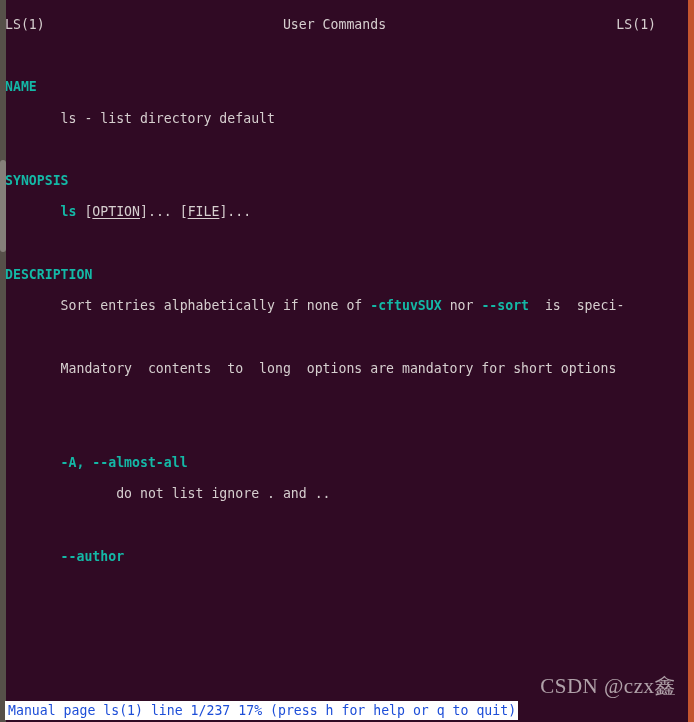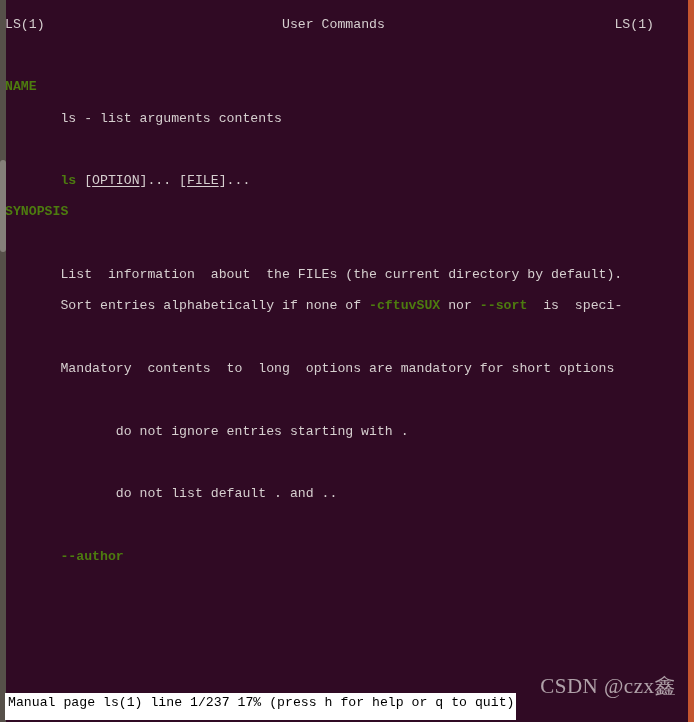--- a/index.html
+++ b/index.html
@@ -53,57 +53,56 @@
   }
 
   #pager {
     position: absolute;
     top: 0;
     left: 0;
     width: 694px;
     height: 722px;
     padding: 0;
     box-sizing: border-box;
-    font-family: Liberation Mono, monospace;
   }
 
   #man-body {
     position: absolute;
     top: 1px;
     left: 5px;
     width: 689px;
     font-size: 13.2px;
     line-height: 15.65px;
     color: #d6cfcf;
     white-space: pre;
     letter-spacing: 0px;
   }
   #man-body .l {
     display: block;
     height: 15.65px;
     white-space: pre;
   }
   b {
-    color: #4d7c0f;
+    color: #14b8a6;
     font-weight: bold;
   }
   u {
     text-decoration: underline;
     text-underline-offset: 2px;
   }
 
   
   #status-line {
     position: absolute;
     left: 5px;
     bottom: 2px;
-    height: 27px;
+    height: 19px;
     line-height: 19px;
     background: #ffffff;
-    color: #000000;
+    color: #1d4ed8;
     font-size: 13.2px;
     padding: 0 2px 0 3px;
     white-space: pre;
     z-index: 8;
   }
 
   
   #watermark {
     position: absolute;
     right: 18px;
@@ -126,33 +125,33 @@
   <div id="scrollbar">
     <div id="scrollbar-thumb"></div>
   </div>
 
   <div id="pager">
 
     <div id="man-body">
 <span class="l"><span>LS(1)</span><span>                              </span><span>User Commands</span><span>                             </span><span>LS(1)</span></span>
 <span class="l"> </span>
 <span class="l"><b>NAME</b></span>
-<span class="l">       ls - list arguments contents</span>
+<span class="l">       ls - list directory default</span>
 <span class="l"> </span>
+<span class="l"><b>SYNOPSIS</b></span>
 <span class="l">       <b>ls</b> [<u>OPTION</u>]... [<u>FILE</u>]...</span>
-<span class="l"><b>SYNOPSIS</b></span>
 <span class="l"> </span>
-<span class="l">       List  information  about  the FILEs (the current directory by default).</span>
+<span class="l"><b>DESCRIPTION</b></span>
 <span class="l">       Sort entries alphabetically if none of <b>-cftuvSUX</b> nor <b>--sort</b>  is  speci-</span>
 <span class="l"> </span>
 <span class="l">       Mandatory  contents  to  long  options are mandatory for short options</span>
 <span class="l"> </span>
-<span class="l">              <span>do not ignore entries starting with .</span></span>
 <span class="l"> </span>
-<span class="l">              <span>do not list default . and ..</span></span>
+<span class="l">       <b>-A, --almost-all</b></span>
+<span class="l">              <span>do not list ignore . and ..</span></span>
 <span class="l"> </span>
 <span class="l">       <b>--author</b></span>
 
 
 
 
 
 
 
 

